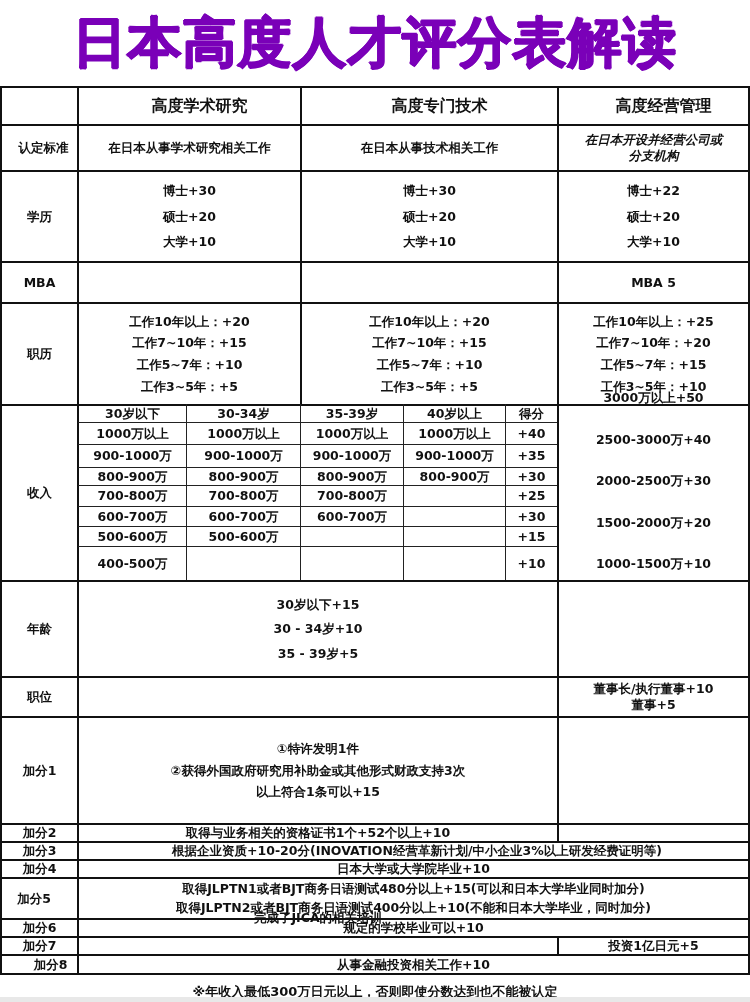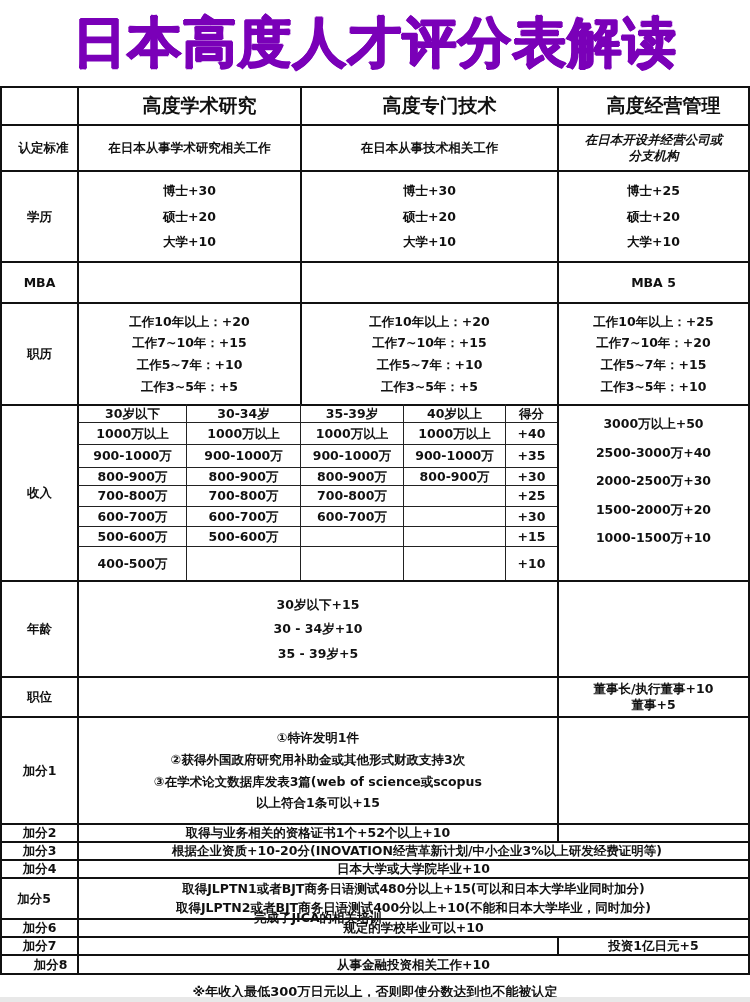--- a/index.html
+++ b/index.html
@@ -10,21 +10,21 @@
            color:#7a00b8; letter-spacing:1px;
            text-shadow: 1px 0 #7a00b8, -1px 0 #7a00b8, 0 1px #7a00b8, 0 -1px #7a00b8; }
   .grid { position:absolute; left:0; top:86px; width:750px; }
   .cell { position:absolute; box-sizing:border-box; display:flex; flex-direction:column;
           align-items:center; justify-content:center; text-align:center;
           font-weight:bold; font-size:12.5px; line-height:1.25; }
   .hline { position:absolute; height:2px; background:#111; }
   .vline { position:absolute; width:2px; background:#111; }
   .thin-h { position:absolute; height:1px; background:#222; }
   .thin-v { position:absolute; width:1px; background:#222; }
-  .hdr { font-size:19px;padding-left:20px; }
+  .hdr { font-size:16px;padding-left:20px; }
   .lbl { font-size:12.5px; }
   .line { display:block;font-style:italic; }
   .footer { position:absolute; left:0; top:983px; width:750px; text-align:center;
             font-weight:bold; font-size:13px; }
   .bottom-bar { position:absolute; left:0; top:997px; width:750px; height:5px; background:#e8e8e8; }
 </style>
 </head>
 <body>
 
 <div class="title">日本高度人才评分表解读</div>
@@ -86,21 +86,21 @@
     <span>博士+30</span>
     <span>硕士+20</span>
     <span>大学+10</span>
   </div>
   <div class="cell" style="left:302px;top:86px;width:255px;height:89px;gap:10px">
     <span>博士+30</span>
     <span>硕士+20</span>
     <span>大学+10</span>
   </div>
   <div class="cell" style="left:559px;top:86px;width:189px;height:89px;gap:10px">
-    <span>博士+25</span>
+    <span>博士+22</span>
     <span>硕士+20</span>
     <span>大学+10</span>
   </div>
 
   <div class="cell lbl" style="left:2px;top:177px;width:75px;height:39px">MBA</div>
   <div class="cell" style="left:559px;top:177px;width:189px;height:39px">MBA 5</div>
 
   <div class="cell lbl" style="left:2px;top:218px;width:75px;height:100px">职历</div>
   <div class="cell" style="left:79px;top:218px;width:221px;height:100px;gap:6px">
     <span>工作10年以上：+20</span>
@@ -164,21 +164,21 @@
   <div class="cell" style="left:301px;top:441px;width:102px;height:19px"></div>
   <div class="cell" style="left:404px;top:441px;width:101px;height:19px"></div>
   <div class="cell" style="left:506px;top:441px;width:51px;height:19px">+15</div>
 
   <div class="cell" style="left:79px;top:461px;width:107px;height:33px">400-500万</div>
   <div class="cell" style="left:187px;top:461px;width:113px;height:33px"></div>
   <div class="cell" style="left:301px;top:461px;width:102px;height:33px"></div>
   <div class="cell" style="left:404px;top:461px;width:101px;height:33px"></div>
   <div class="cell" style="left:506px;top:461px;width:51px;height:33px">+10</div>
 
-  <div class="cell" style="left:559px;top:320px;width:189px;height:150px;gap:13px">
+  <div class="cell" style="left:559px;top:320px;width:189px;height:150px;gap:26px">
     <span>3000万以上+50</span>
     <span>2500-3000万+40</span>
     <span>2000-2500万+30</span>
     <span>1500-2000万+20</span>
     <span>1000-1500万+10</span>
   </div>
 
   <div class="cell lbl" style="left:2px;top:496px;width:75px;height:94px">年龄</div>
   <div class="cell" style="left:79px;top:496px;width:478px;height:94px;gap:9px">
     <span>30岁以下+15</span>
@@ -189,21 +189,20 @@
   <div class="cell lbl" style="left:2px;top:592px;width:75px;height:38px">职位</div>
   <div class="cell" style="left:559px;top:592px;width:189px;height:38px">
     <span>董事长/执行董事+10</span>
     <span>董事+5</span>
   </div>
 
   <div class="cell lbl" style="left:2px;top:632px;width:75px;height:105px">加分1</div>
   <div class="cell" style="left:79px;top:632px;width:478px;height:105px;gap:6px">
     <span>①特许发明1件</span>
     <span>②获得外国政府研究用补助金或其他形式财政支持3次</span>
-    <span>③在学术论文数据库发表3篇(web of science或scopus</span>
     <span>以上符合1条可以+15</span>
   </div>
 
   <div class="cell lbl" style="left:2px;top:739px;width:75px;height:16px">加分2</div>
   <div class="cell" style="left:79px;top:739px;width:478px;height:16px">取得与业务相关的资格证书1个+52个以上+10</div>
 
   <div class="cell lbl" style="left:2px;top:757px;width:75px;height:16px">加分3</div>
   <div class="cell" style="left:79px;top:757px;width:676px;height:16px">根据企业资质+10-20分(INOVATION经营革新计划/中小企业3%以上研发经费证明等)</div>
 
   <div class="cell lbl" style="left:2px;top:775px;width:75px;height:16px">加分4</div>

